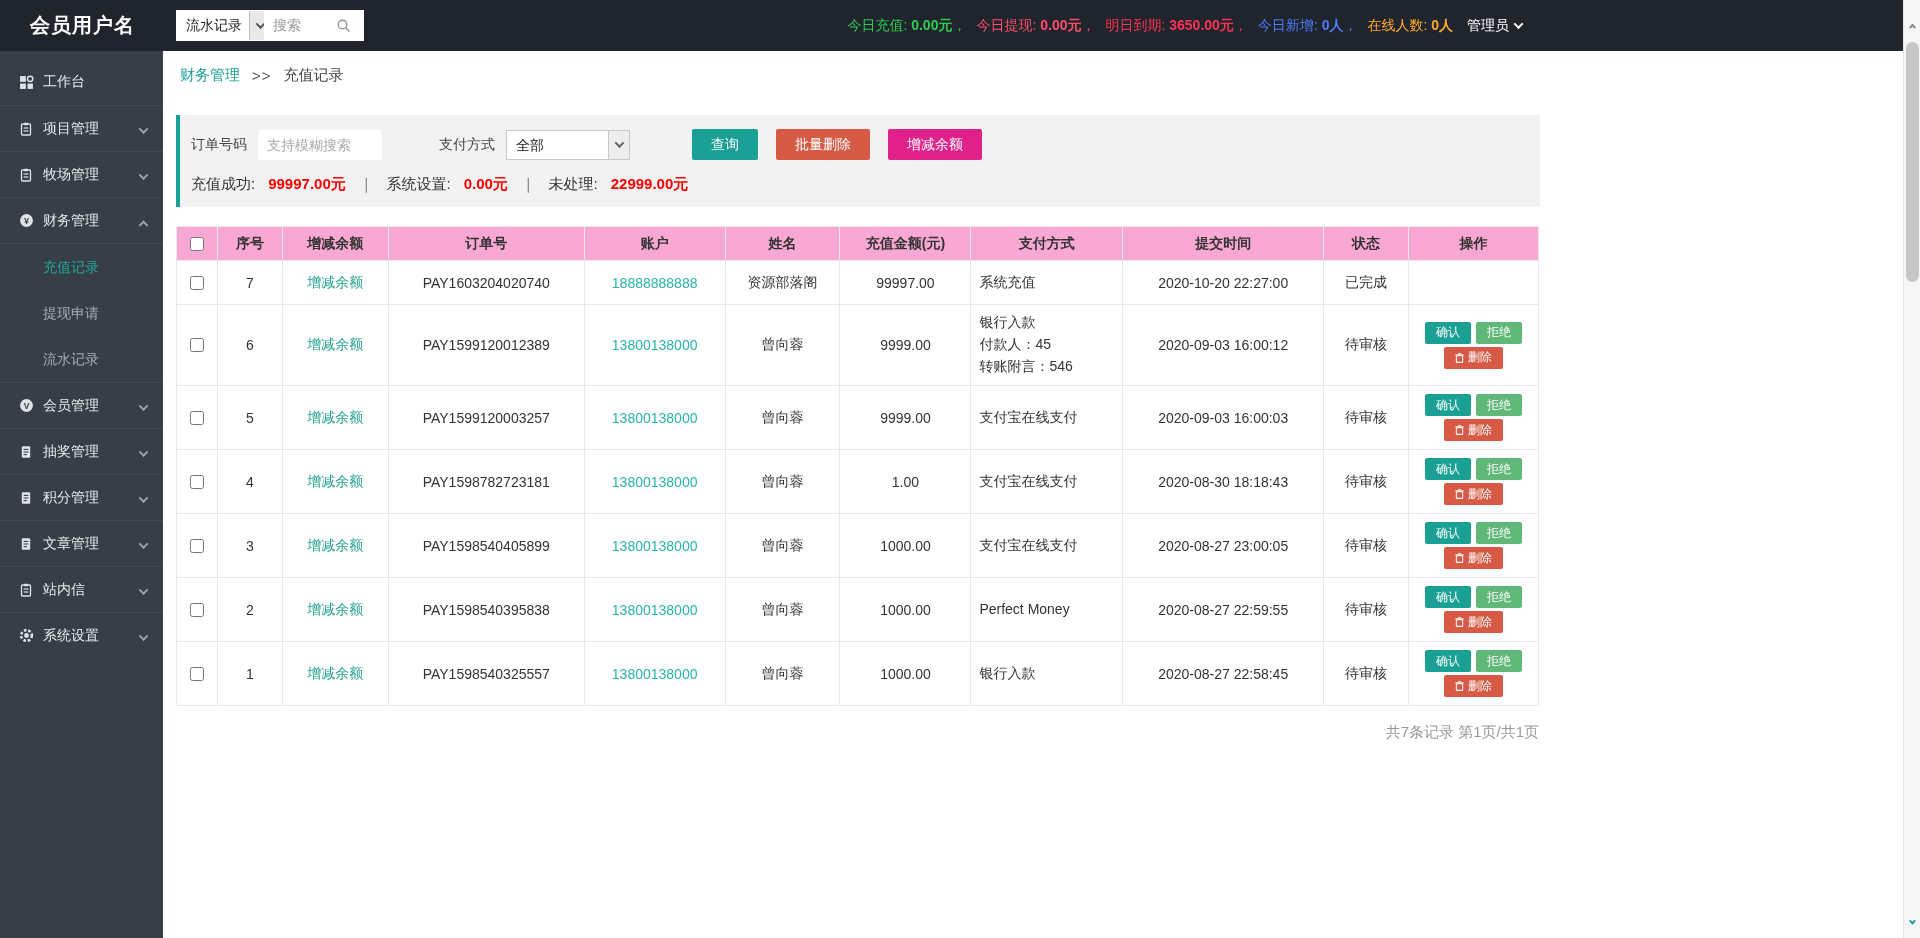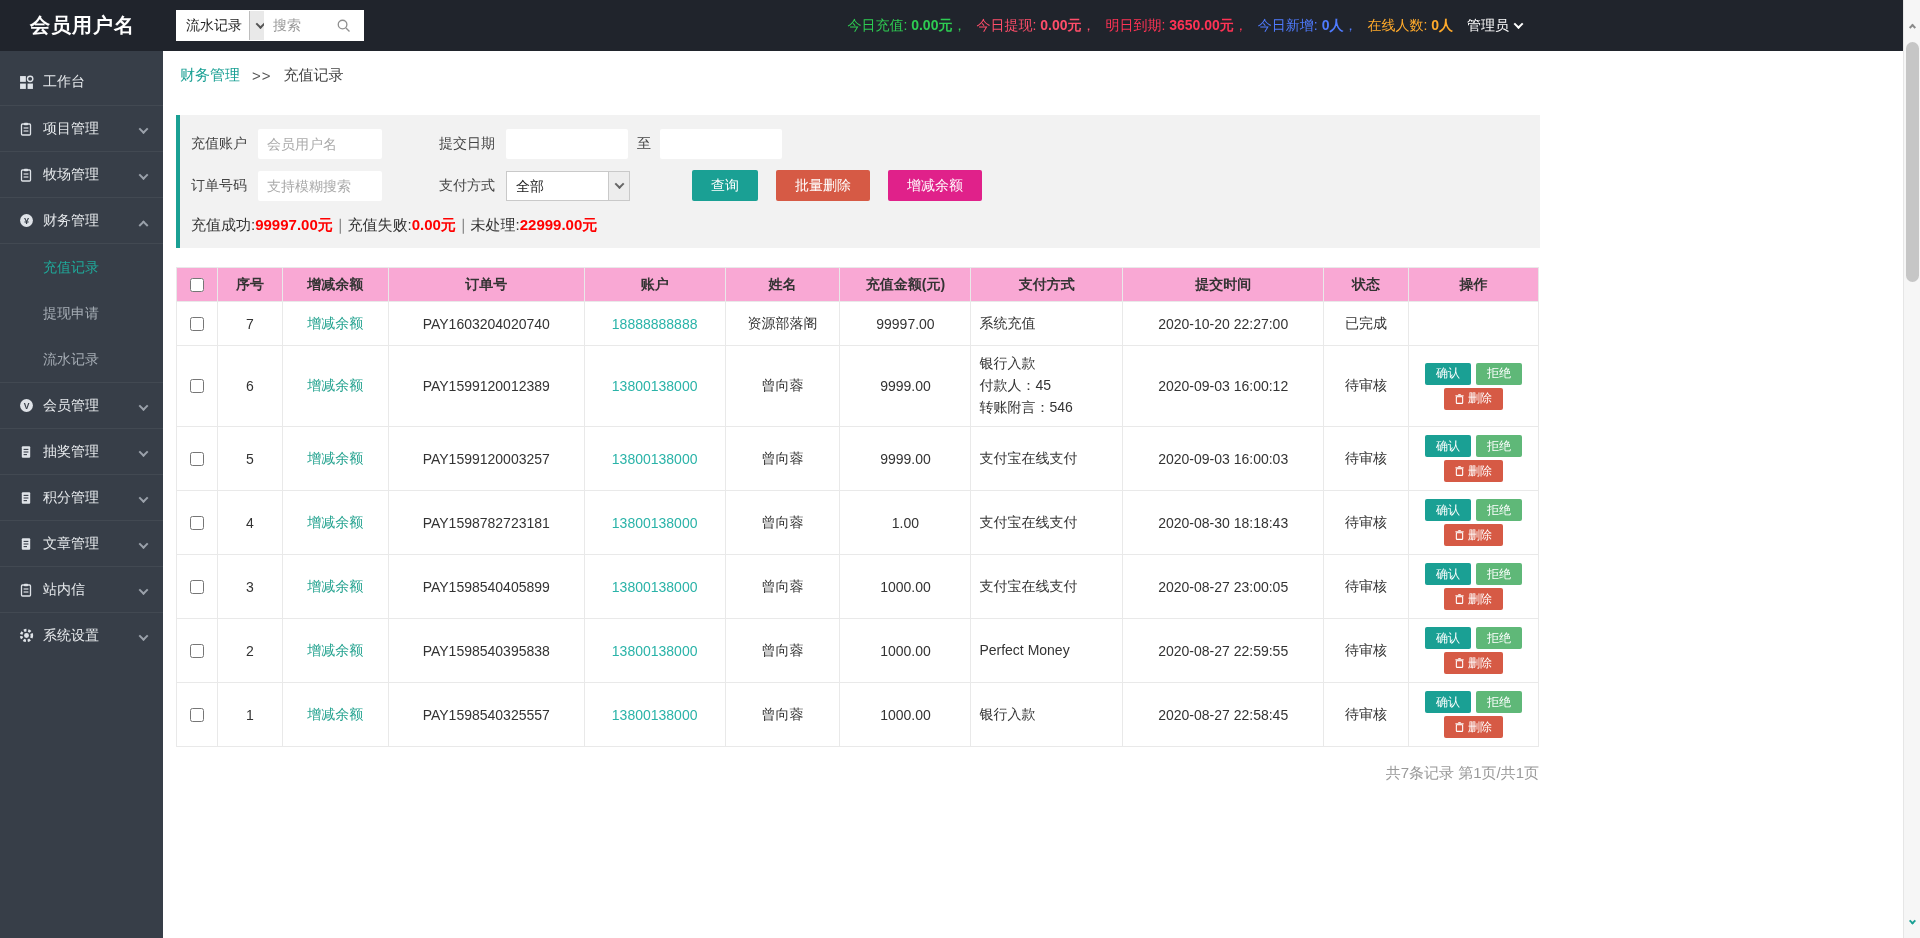--- a/index.html
+++ b/index.html
@@ -56,21 +56,21 @@
   .f-date { width:122px; }
   .to-label { margin:0 9px; font-size:14px; color:#444; }
   .f-select { width:124px; height:30px; background:#fff; border:1px solid #c9c9c9; display:flex; cursor:pointer; }
   .f-select .txt { flex:1; line-height:28px; padding-left:9px; font-size:14px; color:#222; }
   .f-select .arr { width:21px; background:#ededed; border-left:1px solid #c9c9c9; display:flex; align-items:center; justify-content:center; color:#666; }
   .f-btns { margin-left:62px; display:flex; gap:18px; }
   .btn { border:none; color:#fff; font-size:14px; height:31px; padding:0 19px; border-radius:2px; cursor:pointer; font-family:inherit; }
   .btn-query { background:#1aa094; }
   .btn-batch { background:#d65a45; }
   .btn-adjust { background:#e0218a; }
-  .f-summary { display:flex; align-items:center; margin-top:15px; font-size:15px; color:#333; }
+  .f-summary { display:flex; align-items:center; gap:13px; margin-top:15px; font-size:15px; color:#333; }
   .f-summary b { color:#ff0000; font-weight:bold; }
   .sum-sep { color:#666; }
 
   
   .grid-table { margin:19px 0 0 13px; width:1363px; border-collapse:collapse; font-size:14px; color:#333; }
   .grid-table th, .grid-table td { border:1px solid #e9e9e9; text-align:center; vertical-align:middle; }
   .grid-table thead th { background:#f9a8d4; height:34px; font-weight:bold; font-size:14px; color:#333; }
   .grid-table tbody tr { height:64px; background:#fff; }
   .grid-table tbody tr.h-sm { height:44px; }
   .grid-table tbody tr.h-lg { height:81px; }
@@ -267,49 +267,41 @@
 
 <main class="main">
 
   <div class="breadcrumb">
     <span class="bc-link">财务管理</span>
     <span class="bc-sep">&gt;&gt;</span>
     <span class="bc-current">充值记录</span>
   </div>
 
   <div class="filter-panel">
-    <div class="f-row">
-      <span class="f-label">充值账户</span>
-      <input class="f-input" placeholder="会员用户名" style="">
-      <span class="f-label grp2">提交日期</span>
-      <input class="f-input f-date" style="">
-      <span class="to-label">至</span>
-      <input class="f-input f-date" style="">
-    </div>
     <div class="f-row">
       <span class="f-label">订单号码</span>
       <input class="f-input" placeholder="支持模糊搜索" style="">
       <span class="f-label grp2">支付方式</span>
       <div class="f-select">
         <span class="txt">全部</span>
         <span class="arr">
             <i class="chev"></i>
           </span>
       </div>
       <div class="f-btns">
         <button class="btn btn-query">查询</button>
         <button class="btn btn-batch">批量删除</button>
         <button class="btn btn-adjust">增减余额</button>
       </div>
     </div>
     <div class="f-summary">
       <span>充值成功:</span>
       <b>99997.00元</b>
       <span class="sum-sep">｜</span>
-      <span>充值失败:</span>
+      <span>系统设置:</span>
       <b>0.00元</b>
       <span class="sum-sep">｜</span>
       <span>未处理:</span>
       <b>22999.00元</b>
     </div>
   </div>
 
   <table class="grid-table">
     <colgroup>
       <col style="width:41px">

